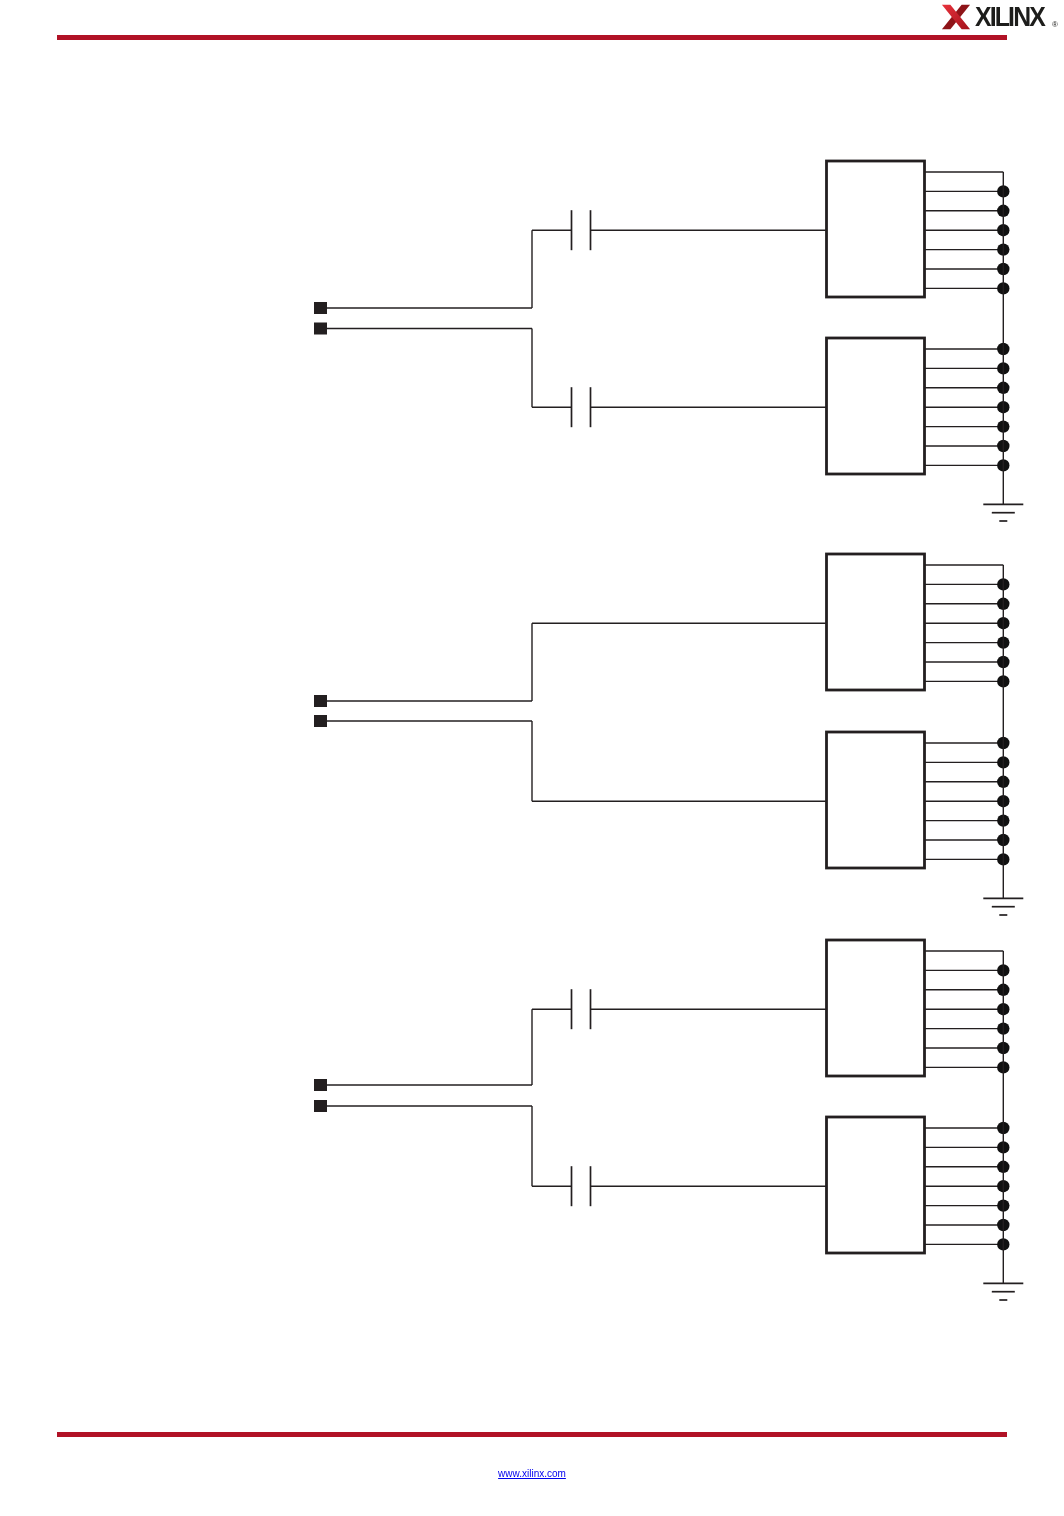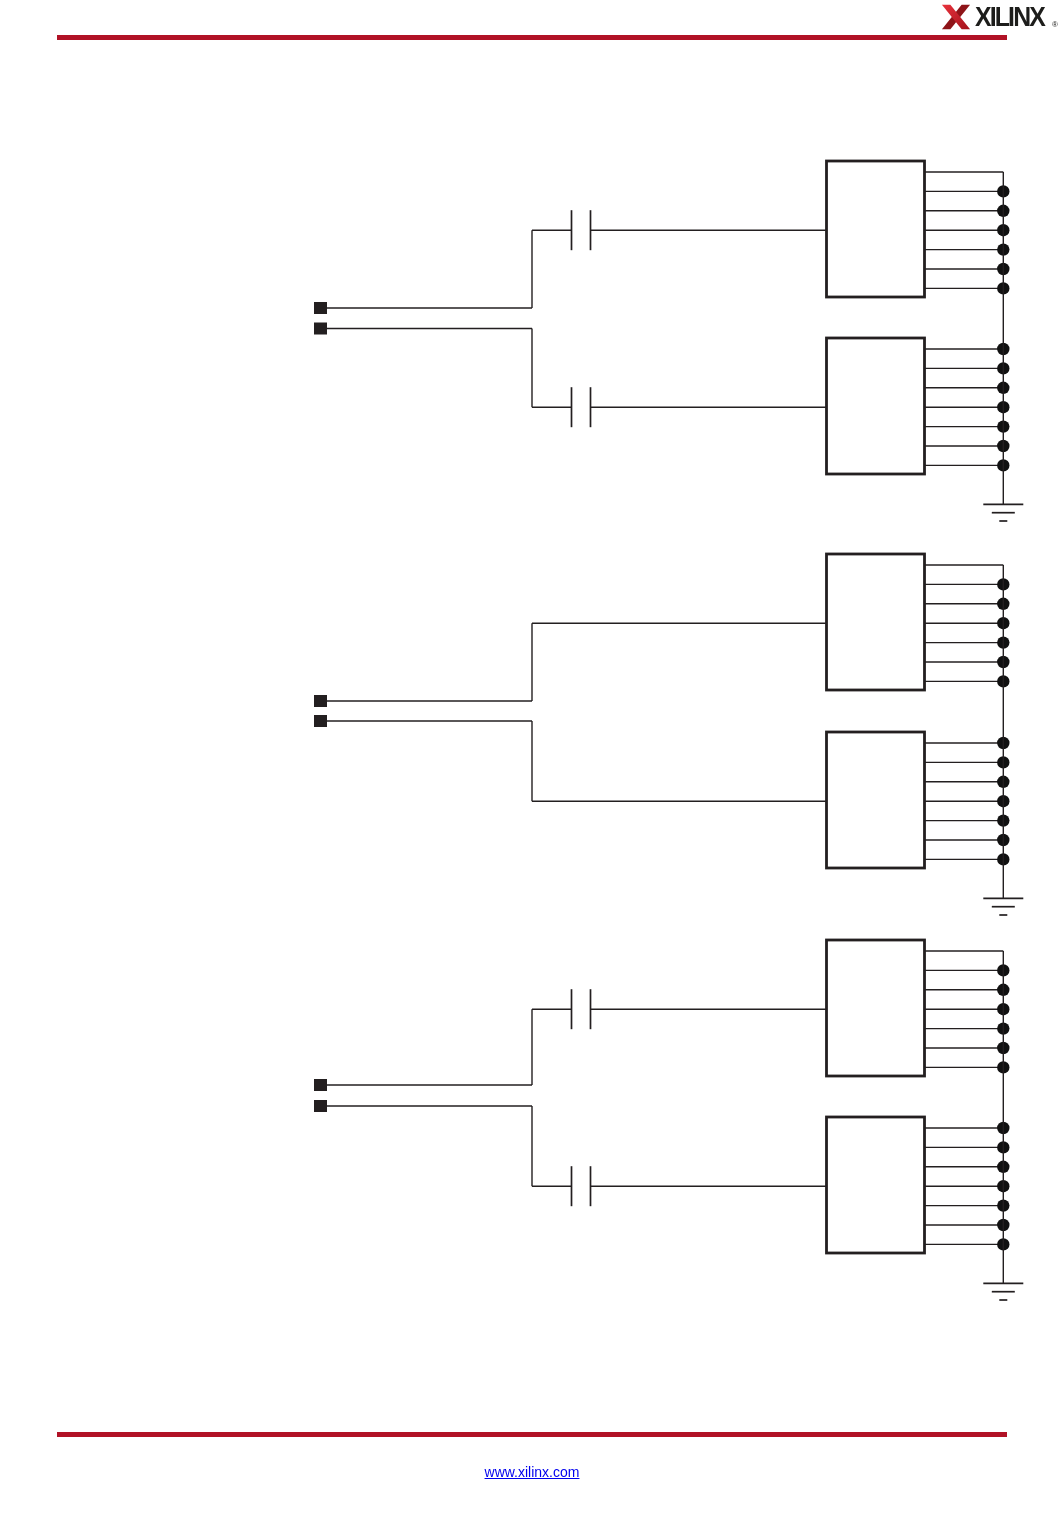--- a/index.html
+++ b/index.html
@@ -7,21 +7,21 @@
   .page{position:relative;width:1064px;height:1516px;background:#fff;overflow:hidden;}
   .rule{position:absolute;left:57px;width:950px;height:5px;}
   .rule.header{top:35px;}
   .rule.footer{top:1432px;}
   .logo{position:absolute;top:2px;right:6px;display:flex;align-items:center;gap:4px;}
   .logo-word{font-weight:bold;font-size:27px;letter-spacing:-2px;color:#1d1d1b;
              transform:scaleX(0.92);transform-origin:left center;line-height:1;}
   .logo-reg{font-size:8px;color:#1d1d1b;align-self:flex-end;margin-left:-2px;margin-bottom:3px;}
   .schematic-svg{position:absolute;left:0;top:0;}
   .footer-link{position:absolute;top:1463px;left:0;width:100%;text-align:center;}
-  .footer-link a{font-size:14px;text-decoration:underline;}
+  .footer-link a{font-size:10px;text-decoration:underline;}
 </style>
 </head>
 <body>
 
 <div class="page">
 
   <div class="logo">
     <svg width="30" height="30" viewBox="0 0 32 32">
       <defs>
         <linearGradient id="xg" x1="0" y1="0" x2="1" y2="1">

